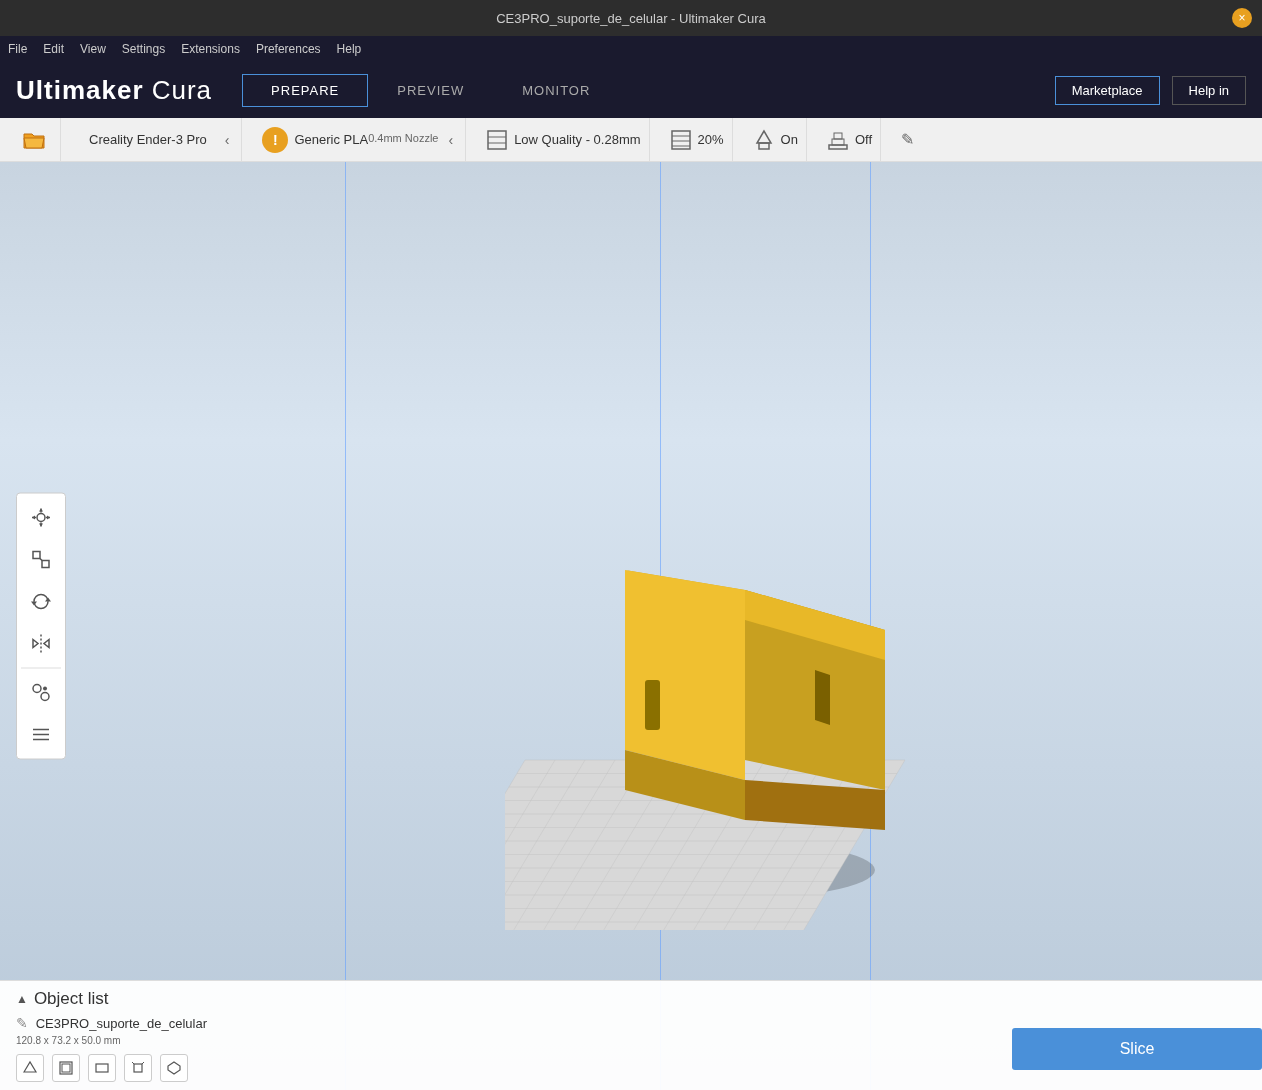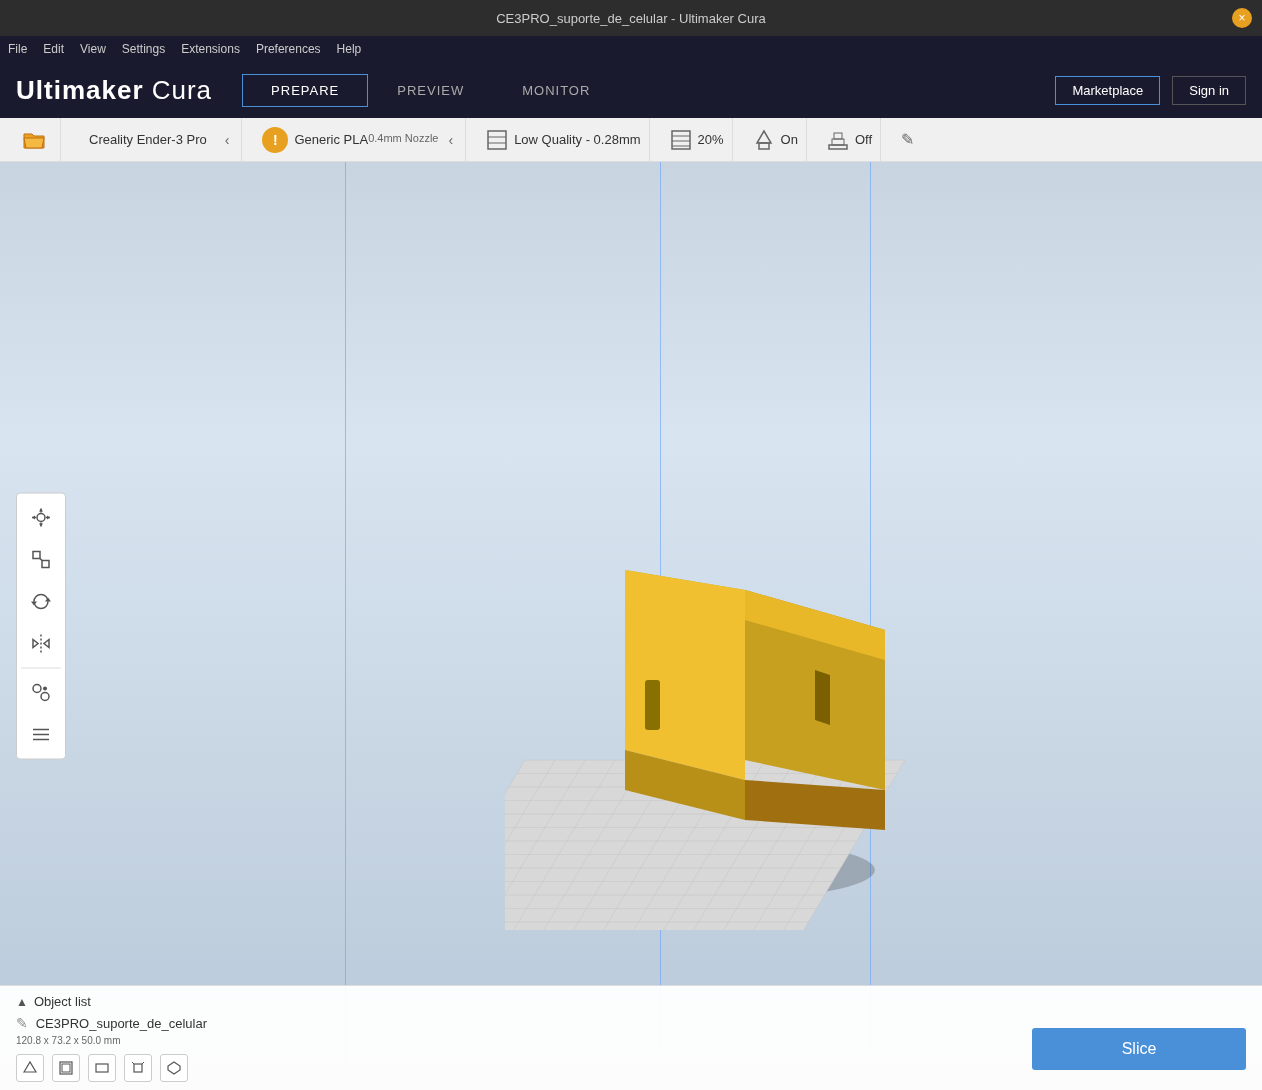--- a/index.html
+++ b/index.html
@@ -218,21 +218,21 @@
       border-top: 1px solid #ddd;
       padding: 8px 16px;
     }
     .object-list-header {
       display: flex;
       align-items: center;
       gap: 6px;
       margin-bottom: 6px;
       cursor: pointer;
     }
-    .object-list-header span { font-size: 13px; color: #333; font-weight: 500; }
+    .object-list-header span { font-size: 17px; color: #333; font-weight: 500; }
     .object-item {
       display: flex;
       align-items: center;
       gap: 8px;
       margin-bottom: 4px;
     }
     .object-item .edit-pencil { color: #888; font-size: 14px; }
     .object-item .obj-name { font-size: 13px; color: #333; }
     .obj-dims { font-size: 10px; color: #666; margin-bottom: 8px; }
     .obj-view-buttons { display: flex; gap: 8px; }
@@ -246,30 +246,30 @@
       justify-content: center;
       cursor: pointer;
       font-size: 14px;
       color: #555;
     }
 
     
     #slice-btn {
       position: absolute;
       bottom: 20px;
-      right: 16px;
+      right: 0;
       background: #4a90d9;
       color: #fff;
       border: none;
       padding: 12px 60px;
       font-size: 16px;
       font-weight: 500;
       cursor: pointer;
       border-radius: 3px;
-      width: 214px;
+      width: 250px;
     }
 
     
     .guide-line {
       position: absolute;
       background: rgba(100, 160, 255, 0.6);
       pointer-events: none;
     }
 
     
@@ -304,21 +304,21 @@
   <div id="logo">
     <span>Ultimaker</span><span style="font-weight:400;"> Cura</span>
   </div>
   <div class="nav-tabs">
     <div class="nav-tab active">PREPARE</div>
     <div class="nav-tab">PREVIEW</div>
     <div class="nav-tab">MONITOR</div>
   </div>
   <div class="header-right">
     <button class="marketplace-btn">Marketplace</button>
-    <button class="signin-btn">Sign in</button>
+    <button class="signin-btn">Help in</button>
   </div>
 </div>
 
 <div id="toolbar">
 
   <div class="toolbar-section">
     <div class="toolbar-folder">
       <svg viewBox="0 0 24 20" fill="none" xmlns="http://www.w3.org/2000/svg">
         <path d="M2 4h8l2 2h10v12H2V4z" fill="#f0a020" stroke="#c07010" stroke-width="1"></path>
         <path d="M2 8h20l-2 10H4L2 8z" fill="#f5b840" stroke="#c07010" stroke-width="1"></path>

